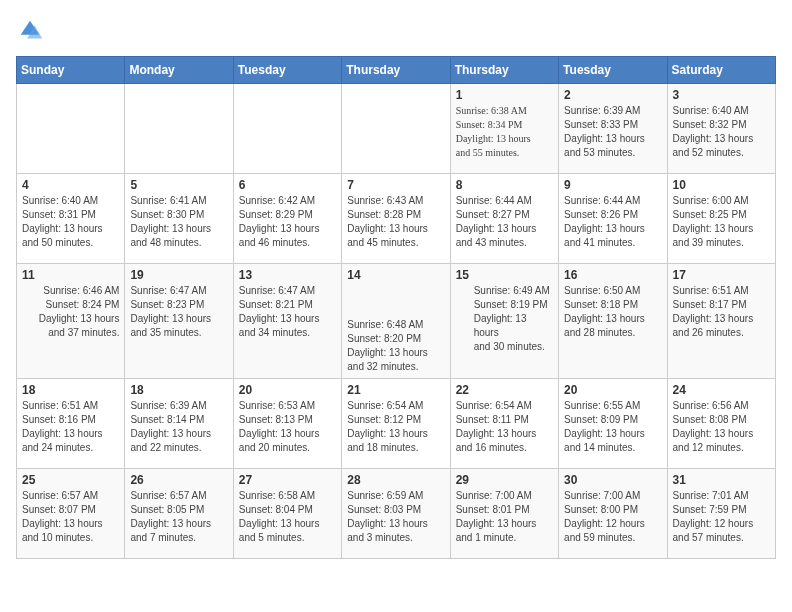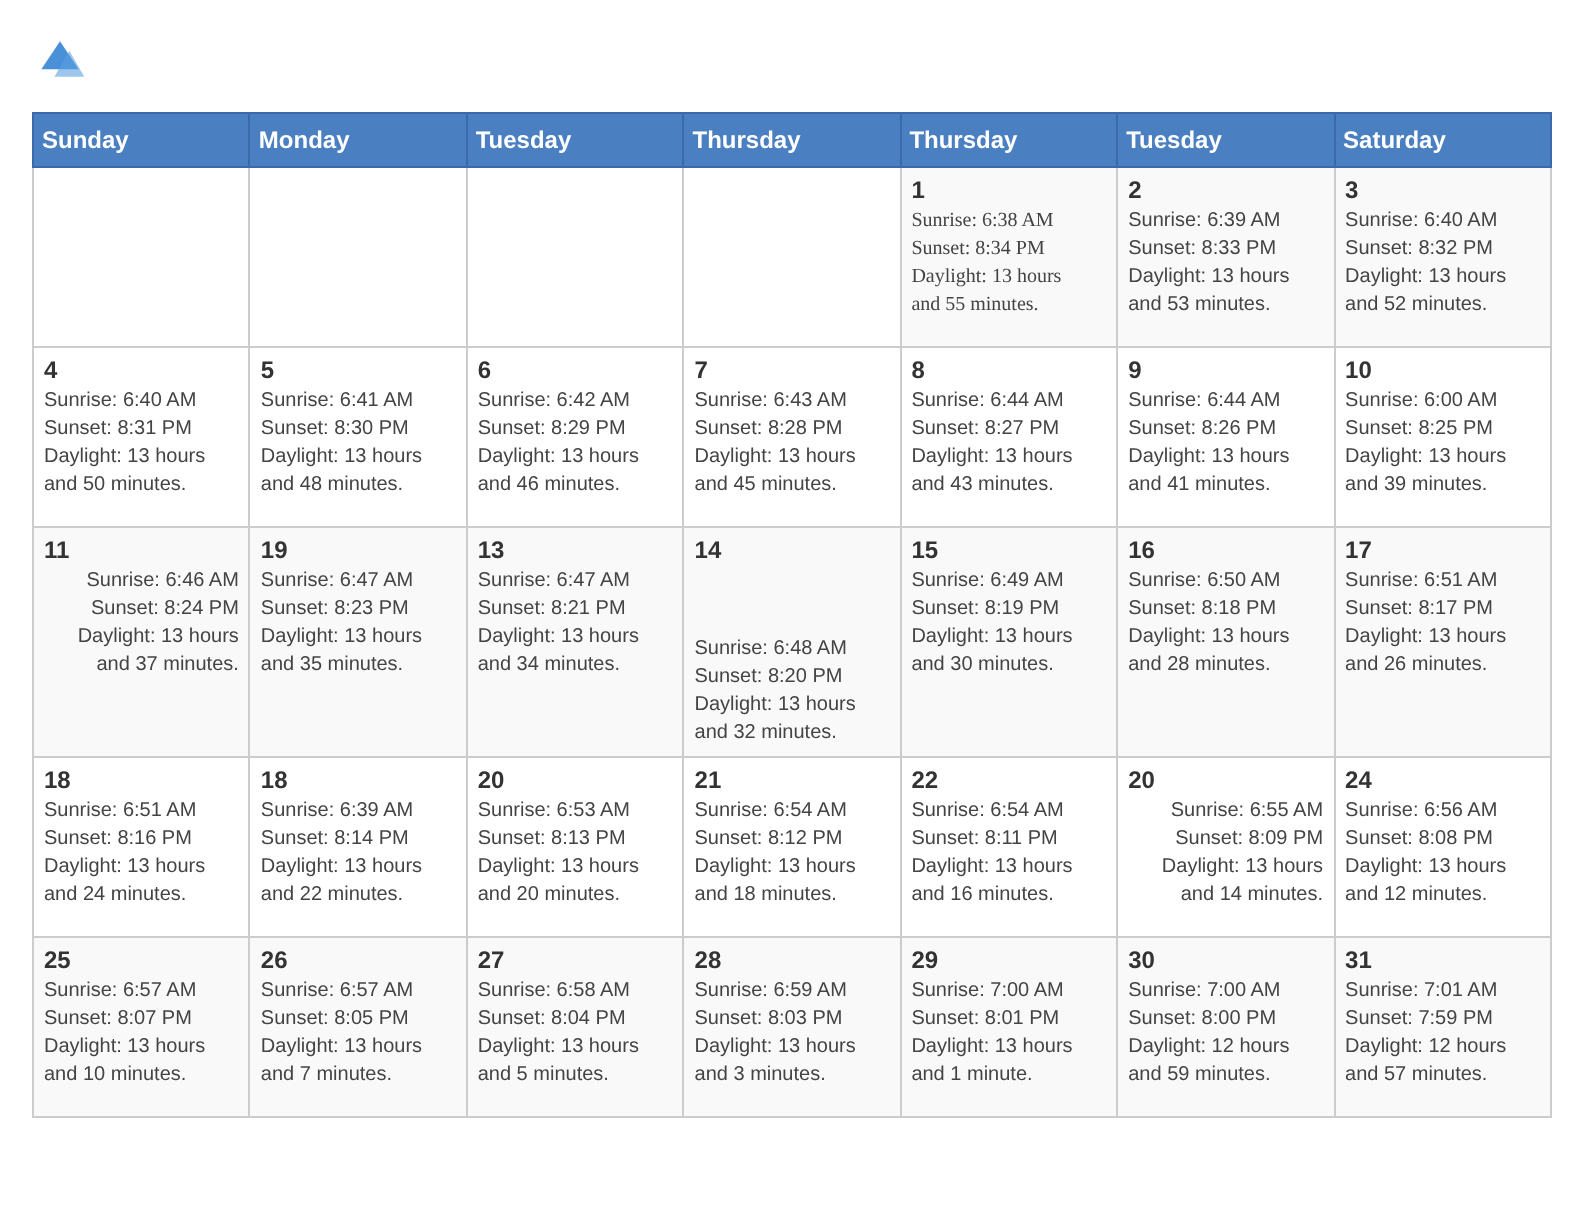--- a/index.html
+++ b/index.html
@@ -231,21 +231,21 @@
         </td>
         <td>
           <span class="day-number">14</span>
           <div class="day-info" style="white-space: pre-line; margin-top: 36px;">Sunrise: 6:48 AM
 Sunset: 8:20 PM
 Daylight: 13 hours
 and 32 minutes.</div>
         </td>
         <td>
           <span class="day-number">15</span>
-          <div class="day-info" style="white-space: pre-line;">Sunrise: 6:49 AM
+          <div class="day-info" style="white-space: pre-line; margin-left: 18px;">Sunrise: 6:49 AM
 Sunset: 8:19 PM
 Daylight: 13 hours
 and 30 minutes.</div>
         </td>
         <td>
           <span class="day-number">16</span>
           <div class="day-info" style="white-space: pre-line;">Sunrise: 6:50 AM
 Sunset: 8:18 PM
 Daylight: 13 hours
 and 28 minutes.</div>
@@ -289,21 +289,21 @@
         </td>
         <td>
           <span class="day-number">22</span>
           <div class="day-info" style="white-space: pre-line;">Sunrise: 6:54 AM
 Sunset: 8:11 PM
 Daylight: 13 hours
 and 16 minutes.</div>
         </td>
         <td>
           <span class="day-number">20</span>
-          <div class="day-info" style="white-space: pre-line; text-align: right;">Sunrise: 6:55 AM
+          <div class="day-info" style="white-space: pre-line;">Sunrise: 6:55 AM
 Sunset: 8:09 PM
 Daylight: 13 hours
 and 14 minutes.</div>
         </td>
         <td>
           <span class="day-number">24</span>
           <div class="day-info" style="white-space: pre-line;">Sunrise: 6:56 AM
 Sunset: 8:08 PM
 Daylight: 13 hours
 and 12 minutes.</div>

